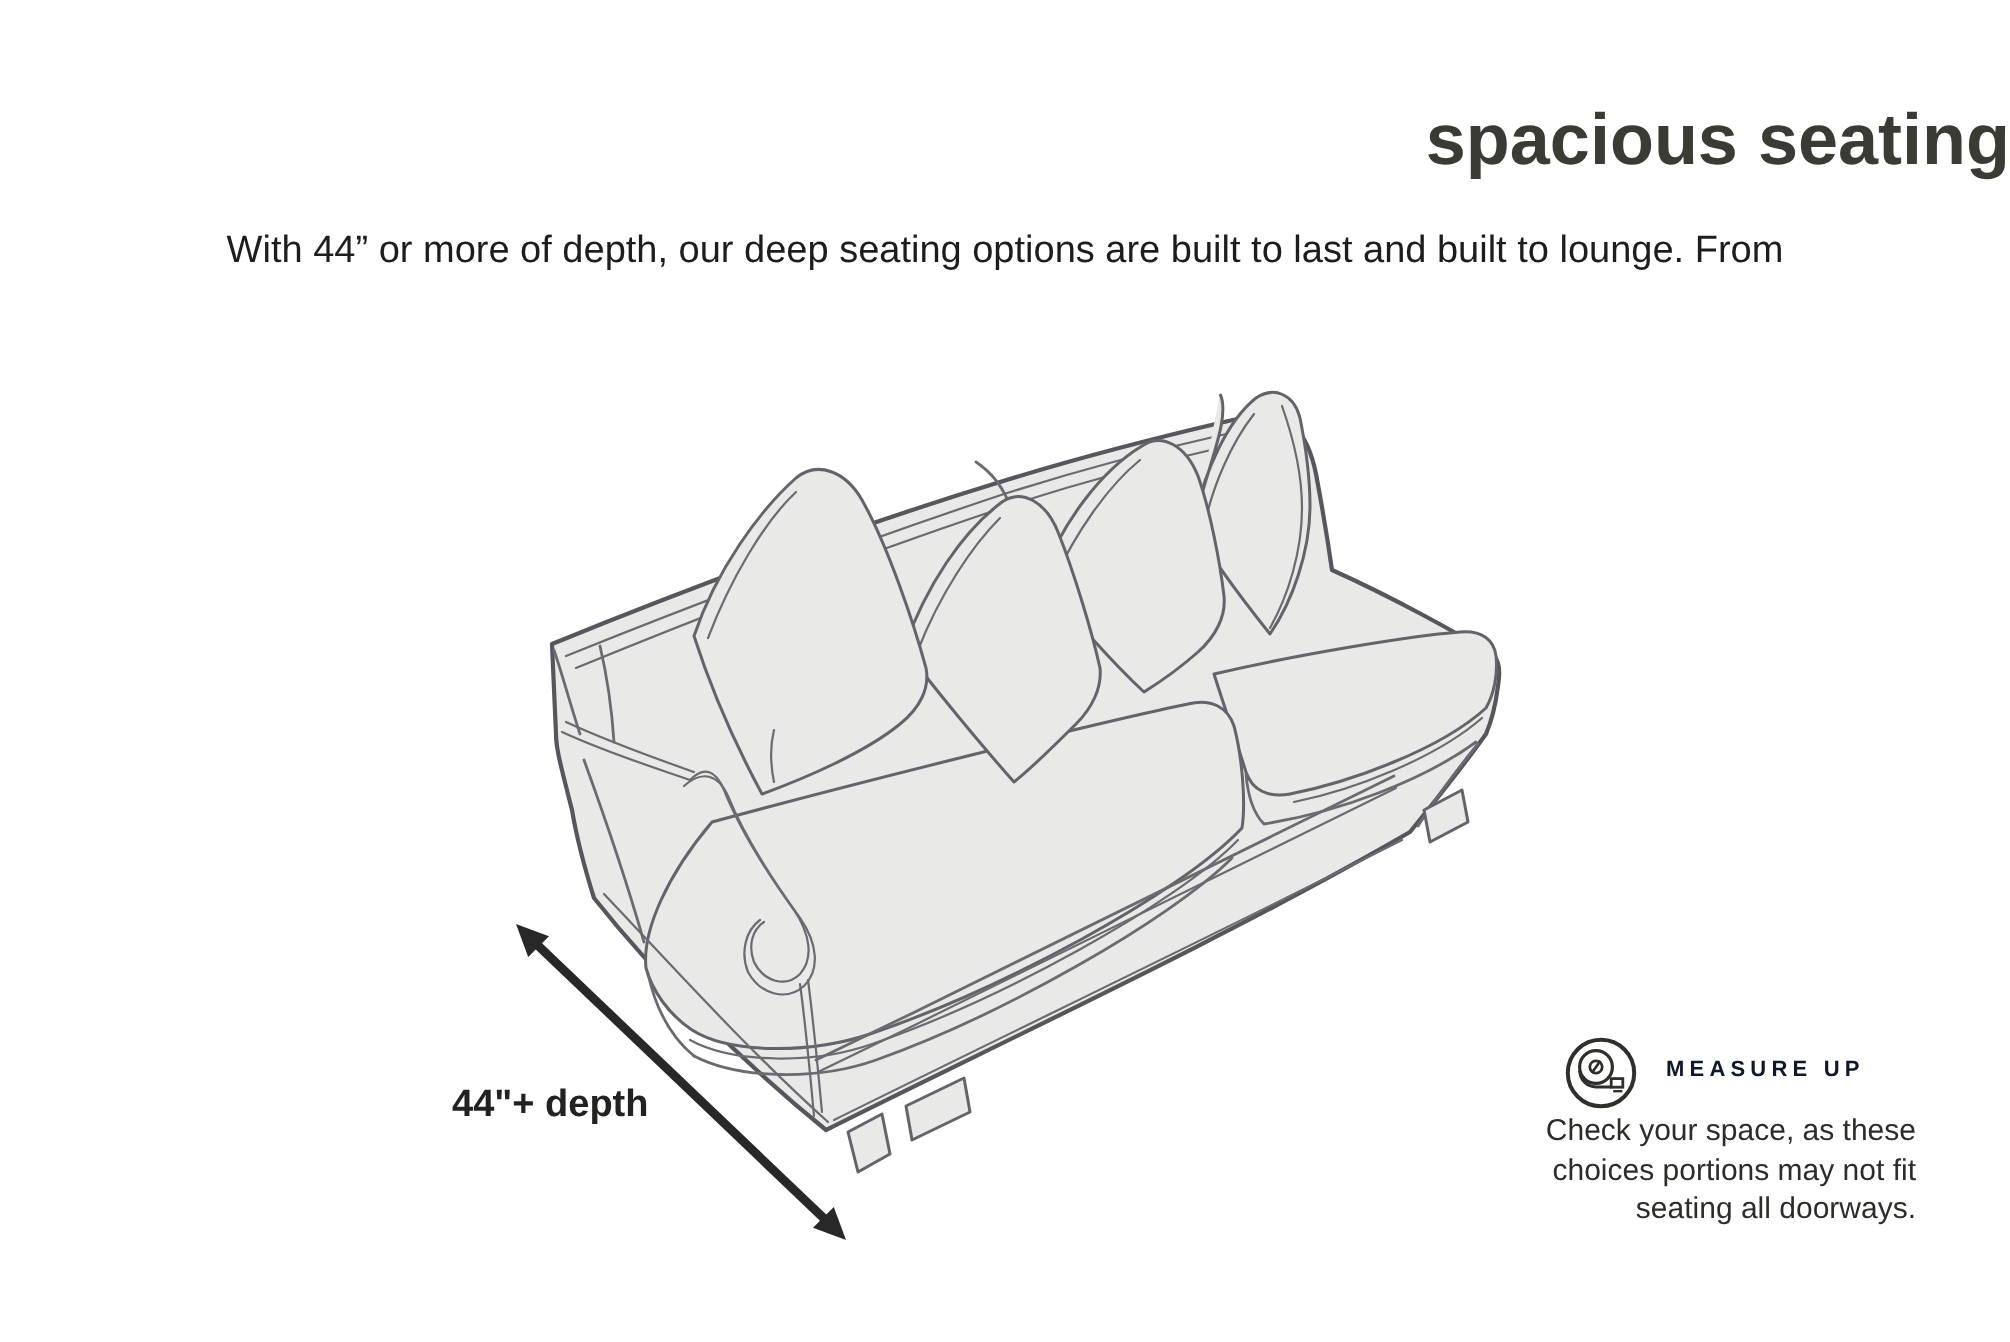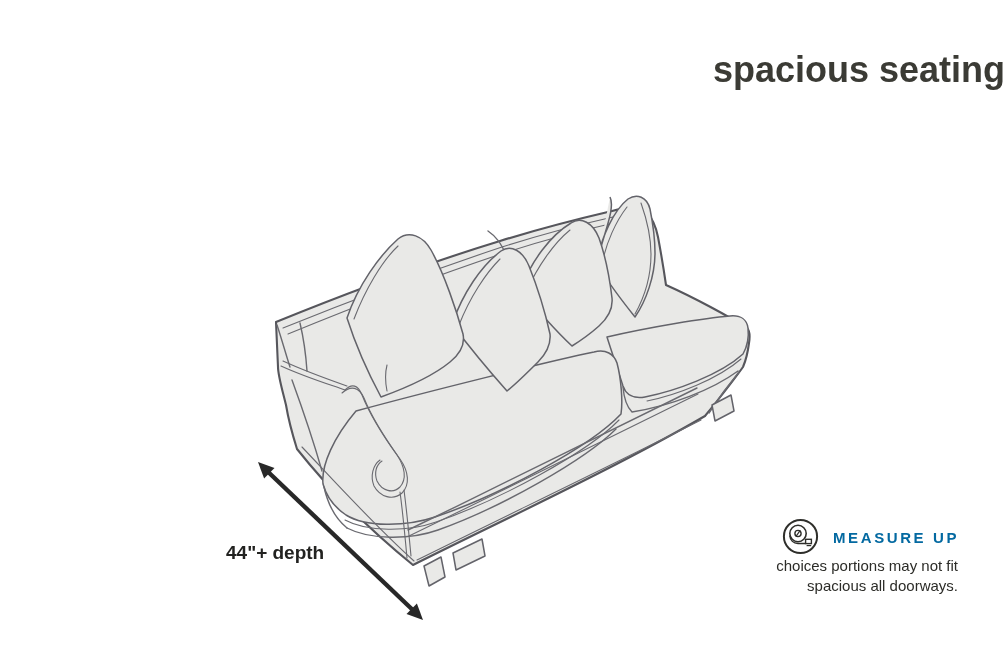--- a/index.html
+++ b/index.html
@@ -31,23 +31,23 @@
   .dim-label{
     position:absolute;left:226px;top:542px;
     font-size:19px;font-weight:bold;
     color:#222220;
     white-space:nowrap;
   }
   .measure-section{position:absolute;left:738px;top:515px;width:225px;height:120px;}
   .measure-icon{position:absolute;left:44px;top:3px;width:37px;height:37px;}
   .measure-heading{
     position:absolute;left:95px;top:14px;
-    font-size:15px;font-weight:bold;
+    font-size:11px;font-weight:bold;
     letter-spacing:2.6px;
-    color:#0369a1;
+    color:#0f172a;
     white-space:nowrap;
   }
   .measure-note{
     position:absolute;right:5px;top:41px;
     width:220px;
     text-align:right;
     font-size:15px;line-height:19.7px;
     color:#2c2c28;
   }
   .lineart{stroke:#6a6a70;stroke-width:1.4;fill:none;stroke-linecap:round;}
@@ -56,20 +56,21 @@
   .fabric-in{fill:#e9e9e7;stroke:#63636a;stroke-width:1.5;stroke-linejoin:round;}
 </style>
 </head>
 <body>
 
 <div class="canvas">
 
   <div class="page-title">spacious seating</div>
 
   <div class="intro">
+    <div>With 44” or more of depth, our deep seating options are built to last and built to lounge. From</div>
   </div>
 
   <svg class="sofa-svg" viewBox="0 0 510 445">
 
     <path class="fabric" d="
       M 26,137
       C 85,113 165,82 250,56
       C 292,43 332,33 362,26
       C 378,22 391,22 397,28
       C 403,34 406,42 408,52
@@ -187,18 +188,19 @@
       <circle cx="18.5" cy="18.5" r="16.6" fill="none" stroke="#2f2f2b" stroke-width="2"></circle>
       <circle cx="16" cy="15.5" r="8.2" fill="none" stroke="#2f2f2b" stroke-width="1.6"></circle>
       <circle cx="16" cy="15.5" r="3.1" fill="none" stroke="#2f2f2b" stroke-width="1.4"></circle>
       <line x1="18.2" y1="12.4" x2="13.9" y2="18.5" stroke="#2f2f2b" stroke-width="1.3"></line>
       <path d="M 7.9,17.5 C 8.2,22.3 11.6,25.3 16,25.5 L 23.6,25.5" fill="none" stroke="#2f2f2b" stroke-width="1.6"></path>
       <rect x="23.6" y="21.3" width="5.8" height="4.3" fill="none" stroke="#2f2f2b" stroke-width="1.4"></rect>
       <line x1="24.6" y1="27.6" x2="29.2" y2="27.6" stroke="#2f2f2b" stroke-width="1.2"></line>
     </svg>
     <div class="measure-heading">MEASURE UP</div>
     <div class="measure-note">
+      <div>Check your space, as these</div>
       <div>choices portions may not fit</div>
-      <div>spacious all doorways.</div>
+      <div>seating all doorways.</div>
     </div>
   </div>
 
 </div>
 
 </body></html>

